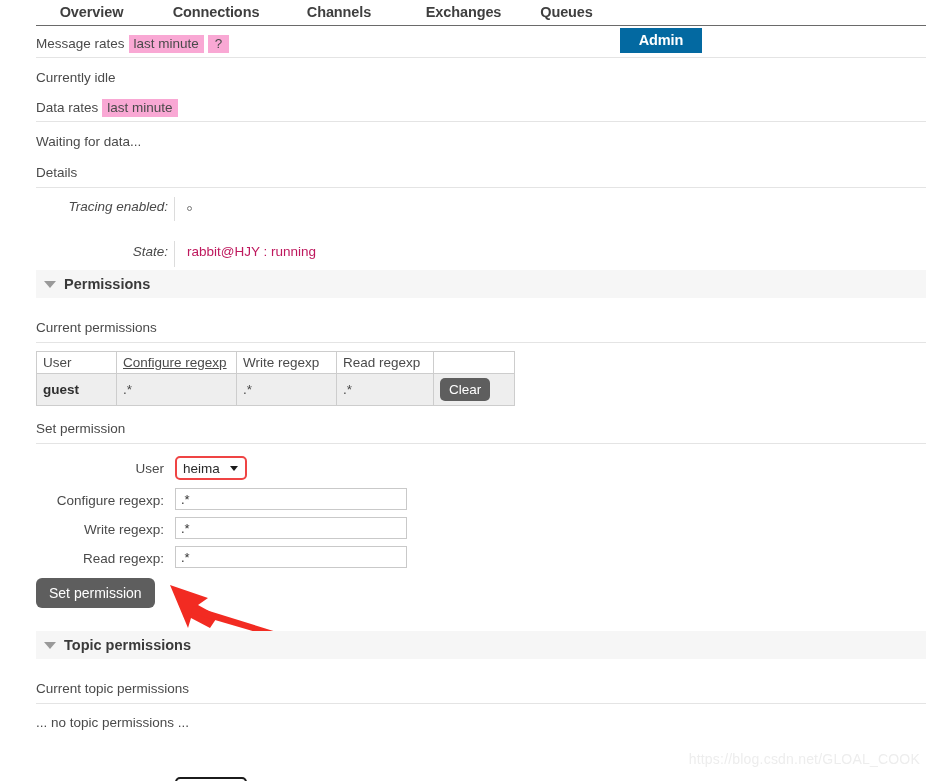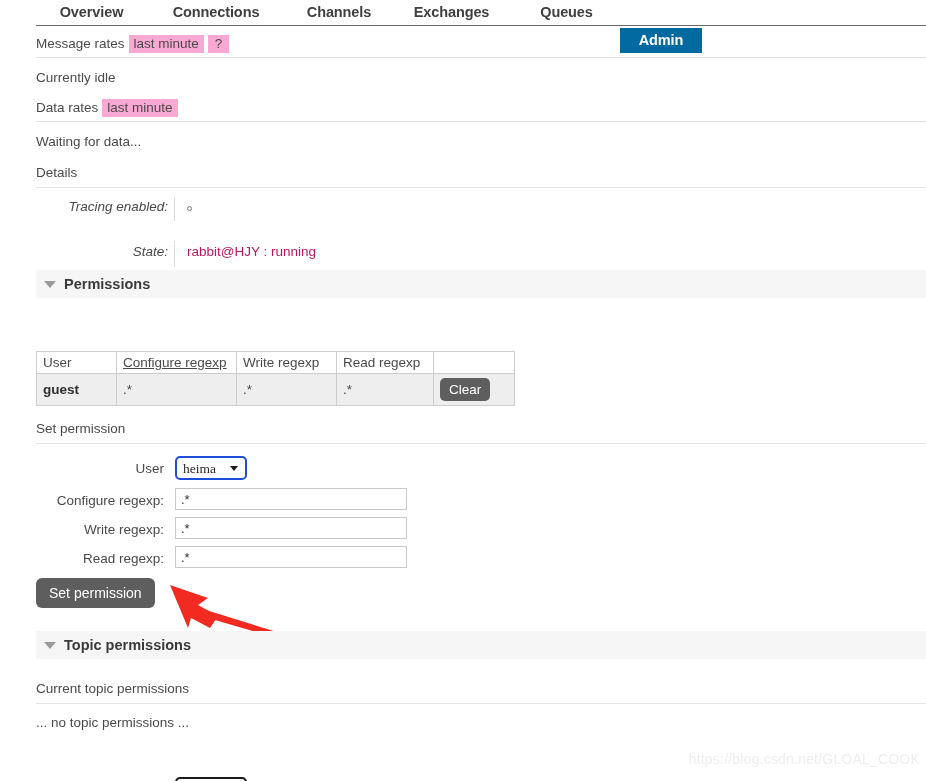--- a/index.html
+++ b/index.html
@@ -192,25 +192,24 @@
     text-align: right;
     font-size: 13.5px;
     color: #4a4a4a;
     white-space: nowrap;
   }
   .sel {
     position: absolute;
     left: 175px;
     width: 72px;
     height: 24px;
-    border: 2px solid #1d4ed8;
+    border: 2px solid #ef4444;
     border-radius: 5px;
     background: #ffffff;
     cursor: pointer;
-    font-family: Liberation Serif, serif;
   }
   .sel .sel-val {
     position: absolute;
     left: 6px; top: 0;
     height: 20px; line-height: 21px;
     font-size: 13.5px;
     color: #2a2a2a;
   }
   .sel .chev {
     position: absolute;
@@ -266,21 +265,21 @@
 </style>
 </head>
 <body>
 
 <div id="page">
 
   <div class="navbar">
     <div class="nav-tab" style="left:44px;width:95px;">Overview</div>
     <div class="nav-tab" style="left:155px;width:122px;">Connections</div>
     <div class="nav-tab" style="left:293px;width:92px;">Channels</div>
-    <div class="nav-tab" style="left:396px;width:111px;">Exchanges</div>
+    <div class="nav-tab" style="left:408px;width:111px;">Exchanges</div>
     <div class="nav-tab" style="left:527px;width:79px;">Queues</div>
     <div class="nav-tab active" style="left:620px;width:82px;">Admin</div>
     <div class="nav-underline"></div>
   </div>
 
   <div class="label-row" style="top:35px;height:18px;">
     <span>Message rates</span><span class="chip">last minute</span><span class="chip q">?</span>
     <div class="hr" style="bottom:-5px;"></div>
   </div>
 
@@ -310,20 +309,24 @@
     <span class="kv-key">State:</span>
     <span class="kv-sep" style="top:-3px;height:26px;"></span>
     <span class="kv-val">rabbit@HJY : running</span>
   </div>
 
   <div class="section-head" style="top:270px;">
     <span class="tri"></span>
     <span class="stitle">Permissions</span>
   </div>
 
+  <div class="label-row" style="top:320px;height:18px;">
+    <span>Current permissions</span>
+    <div class="hr" style="bottom:-5px;"></div>
+  </div>
 
   <table class="perm-table" style="top:351px;">
     <thead>
       <tr>
         <th class="c-user">User</th>
         <th class="c-conf">Configure regexp</th>
         <th class="c-write">Write regexp</th>
         <th class="c-read">Read regexp</th>
         <th class="c-act"></th>
       </tr>

